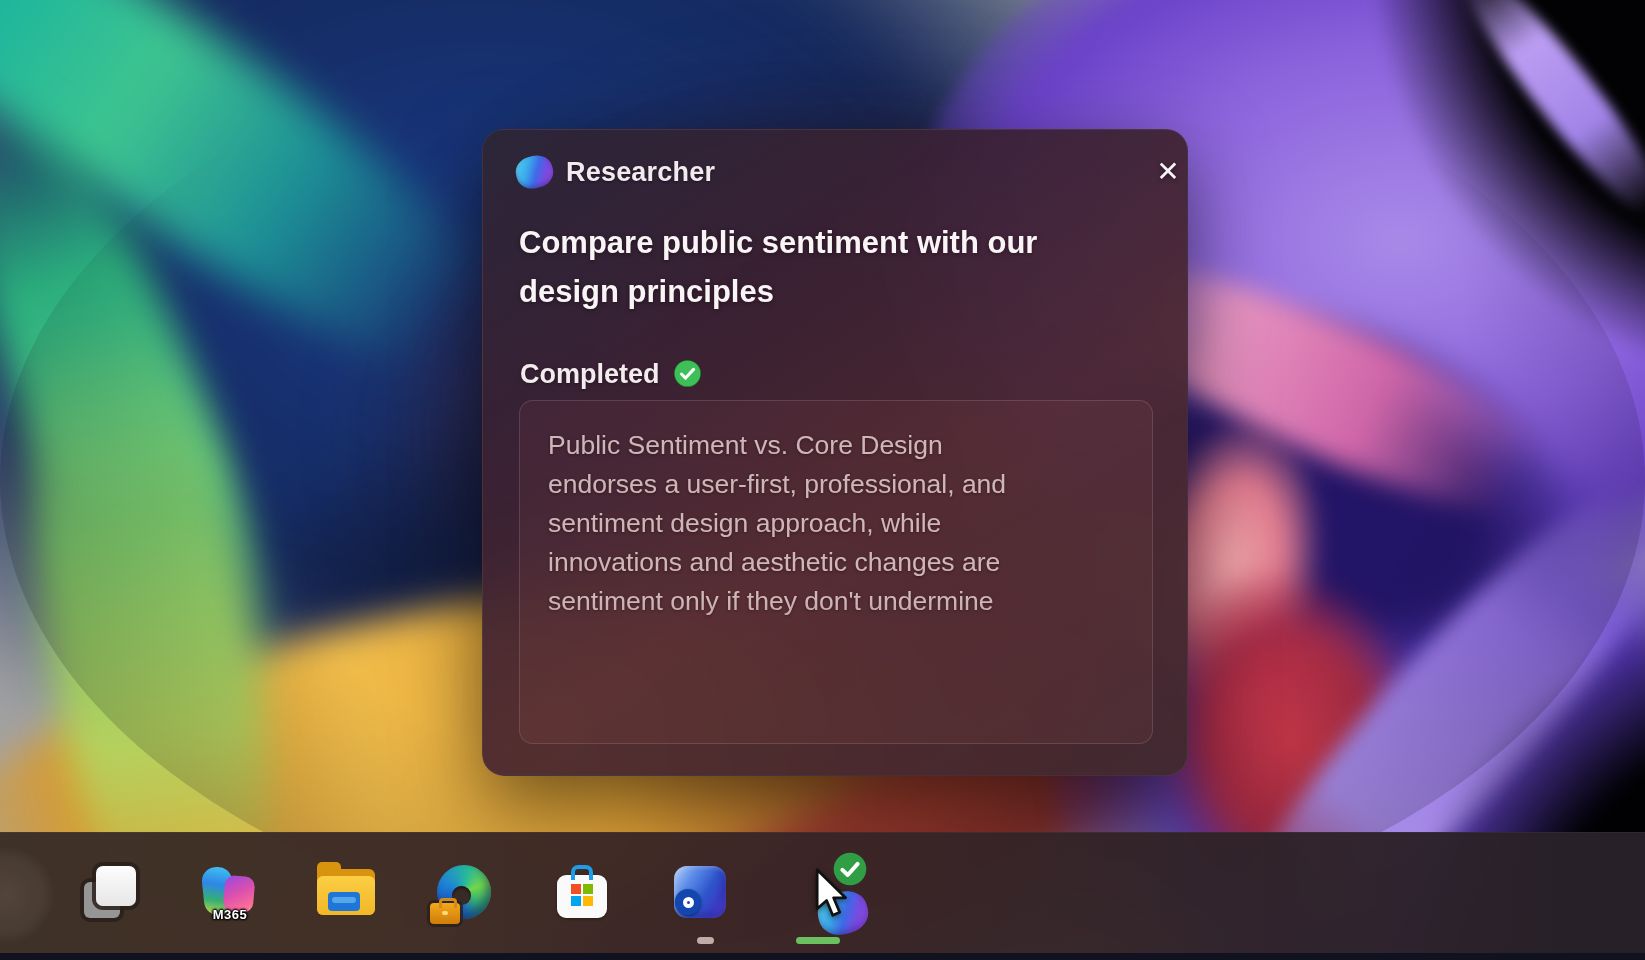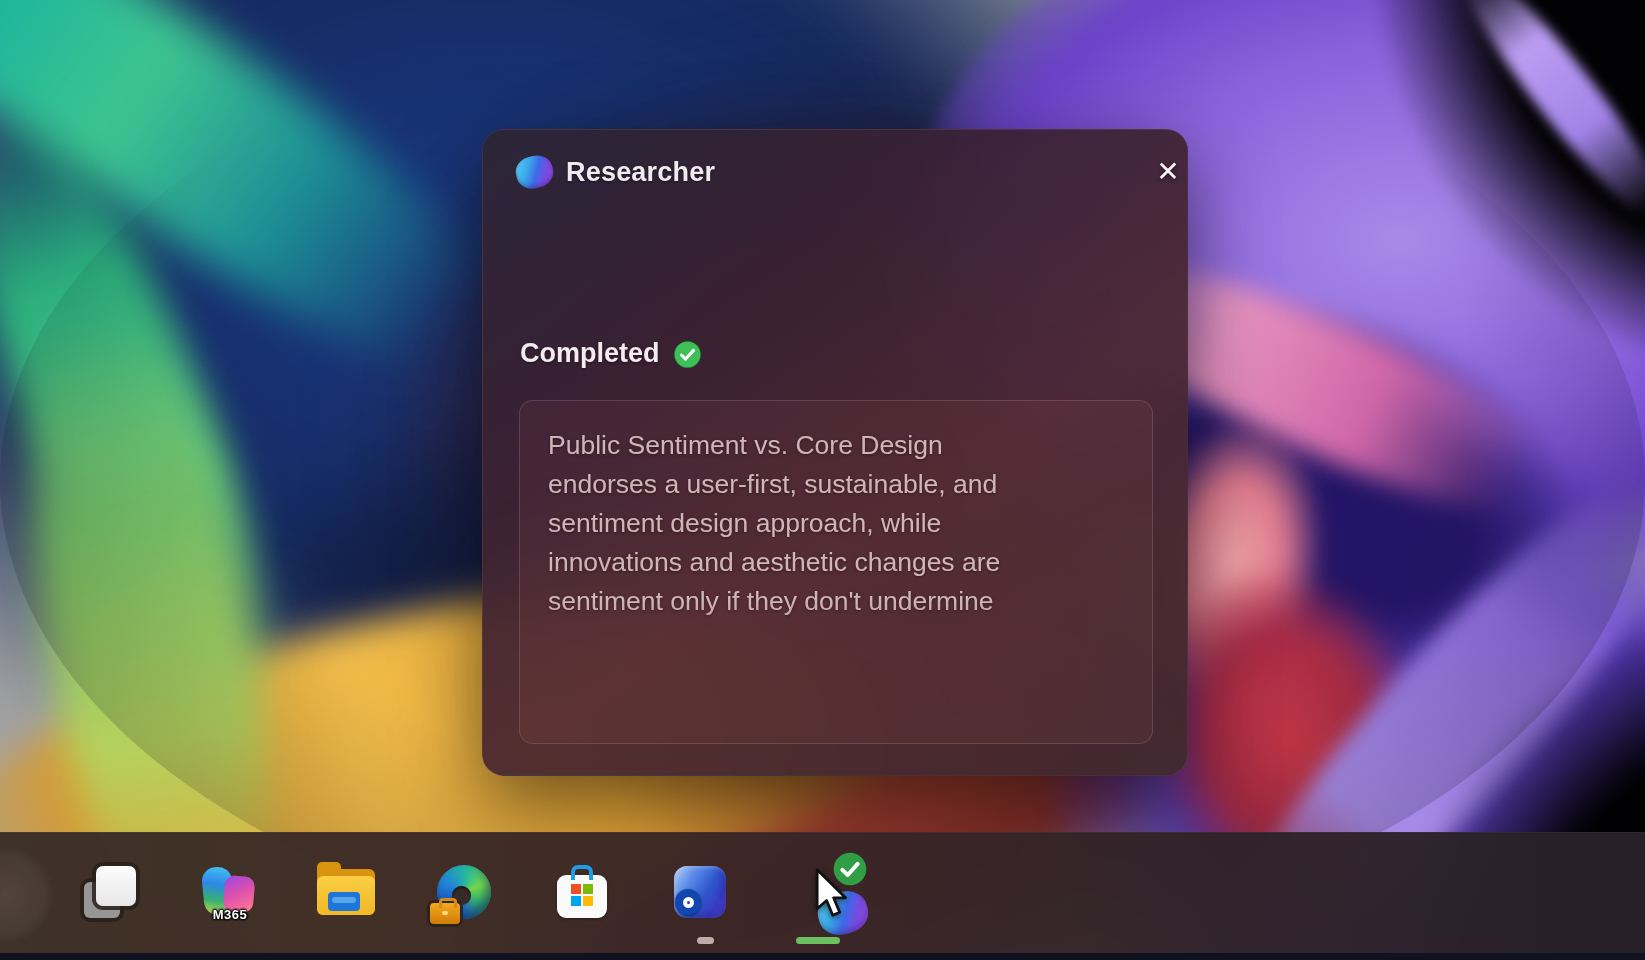--- a/index.html
+++ b/index.html
@@ -61,21 +61,21 @@
   .card-header{position:absolute;left:33px;top:23px;right:30px;height:38px;display:flex;align-items:center;}
   .res-logo{width:37px;height:32px;border-radius:45%;transform:rotate(-14deg);flex:0 0 auto;
     background:linear-gradient(118deg,#5fd9f2 0%,#3aa9ec 34%,#3f6ae8 54%,#7a4ae0 74%,#9c54ea 100%);
     box-shadow:inset 0 -2px 5px rgba(40,0,80,0.35);}
   .app-name{margin-left:13px;font-size:27px;font-weight:600;color:#f0ebef;letter-spacing:0.2px;
     text-shadow:0 1px 3px rgba(20,5,15,0.6);}
   .close-btn{position:absolute;left:634px;top:0px;width:36px;height:36px;display:flex;align-items:center;justify-content:center;
     font-size:28px;font-weight:600;color:#f6f3f5;cursor:pointer;text-shadow:0 1px 4px rgba(20,5,15,0.7);border-radius:6px;}
   .card-title{position:absolute;left:36px;top:88px;width:600px;font-size:31px;line-height:49px;font-weight:700;
     color:#f9f5f6;text-shadow:0 1px 4px rgba(25,5,15,0.55);}
-  .status-row{position:absolute;left:37px;top:208px;display:flex;align-items:flex-end;gap:13px;}
+  .status-row{position:absolute;left:37px;top:229px;display:flex;align-items:flex-start;gap:13px;}
   .status-label{font-size:27px;font-weight:600;color:#f2ecee;text-shadow:0 1px 3px rgba(25,5,15,0.55);}
   .check-badge{width:29px;height:29px;flex:0 0 auto;}
   .result-panel{position:absolute;left:36px;top:270px;width:634px;height:344px;border-radius:14px;
     background:rgba(210,120,120,0.07);border:1.5px solid rgba(255,215,215,0.15);overflow:hidden;}
   .result-text{position:absolute;inset:0;padding:25px 28px;font-size:26.5px;line-height:39px;
     color:rgba(240,221,221,0.80);text-shadow:0 1px 3px rgba(40,5,10,0.5);
     -webkit-mask-image:linear-gradient(to bottom,#000 58%,rgba(0,0,0,0.3) 88%,rgba(0,0,0,0) 100%);
     mask-image:linear-gradient(to bottom,#000 58%,rgba(0,0,0,0.3) 88%,rgba(0,0,0,0) 100%);}
   .result-text div{white-space:pre-wrap;}
 
@@ -189,31 +189,32 @@
   </div>
 
   <div class="card">
     <div class="card-header">
       <div class="res-logo"></div>
       <div class="app-name">Researcher</div>
       <div class="close-btn">
         <span>✕</span>
       </div>
     </div>
+    <div class="card-title">Compare public sentiment with our design principles</div>
     <div class="status-row">
       <span class="status-label">Completed</span>
       <svg class="check-badge" viewBox="0 0 24 24">
         <circle cx="12" cy="12" r="11" fill="#3fbf58" stroke="rgba(0,70,20,0.35)" stroke-width="1"></circle>
         <path d="M7 12.4 L10.4 15.8 L17 8.6" stroke="#fff" stroke-width="2.5" fill="none" stroke-linecap="round" stroke-linejoin="round"></path>
       </svg>
     </div>
     <div class="result-panel">
       <div class="result-text">
         <div>Public Sentiment vs. Core Design</div>
-        <div>endorses a user-first, sustainable, and</div>
+        <div>endorses a user-first, professional, and</div>
         <div>sentiment design approach, while</div>
         <div>innovations and aesthetic changes are</div>
         <div>sentiment only if they don't undermine</div>
       </div>
     </div>
   </div>
 
   <div class="taskbar">
     <div class="edge-glow"></div>
 

